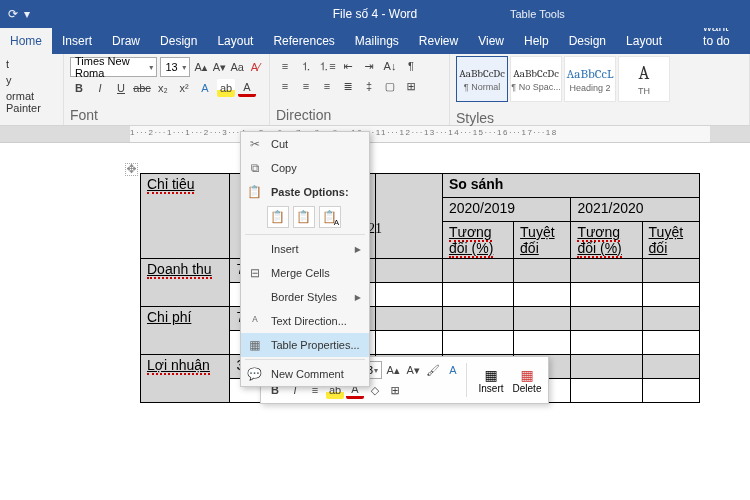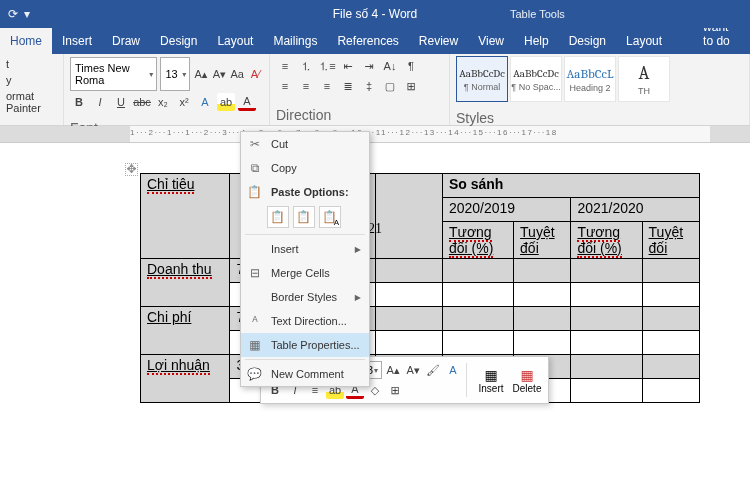--- a/index.html
+++ b/index.html
@@ -15,21 +15,21 @@
 .tab { padding: 16px 10px 6px; font-size: 12px; cursor: pointer; }
 .tab.active { background: #f3f3f3; color: #2b579a; }
 .tab.tell { margin-left: 12px; display: flex; align-items: center; gap: 6px; }
 .bulb { width: 12px; height: 12px; background: #ffeb3b; border-radius: 50%; display: inline-block; }
 
 .ribbon { background: #f3f3f3; border-bottom: 1px solid #d4d4d4; height: 72px; display: flex; }
 .group { border-right: 1px solid #e1e1e1; padding: 2px 6px 0; display: flex; flex-direction: column; justify-content: space-between; }
 .group-label { font-size: 14px; color: #666; text-align: left; padding-bottom: 2px; position: relative; margin-top: 8px; }
 .row { display: flex; align-items: center; gap: 3px; padding: 1px 0; }
 .btn { width: 18px; height: 18px; display: flex; align-items: center; justify-content: center; font-size: 11px; color: #444; border-radius: 2px; }
-.sel { border: 1px solid #ababab; background: #fff; height: 34px; font-size: 11px; padding: 0 14px 0 4px; display: flex; align-items: center; position: relative; }
+.sel { border: 1px solid #ababab; background: #fff; height: 20px; font-size: 11px; padding: 0 14px 0 4px; display: flex; align-items: center; position: relative; }
 .sel::after { content: "▾"; position: absolute; right: 3px; font-size: 8px; color: #666; }
 .fontsel { width: 100px; }
 .sizesel { width: 30px; }
 
 .clipcol .row span { font-size: 11px; color: #333; padding: 1px 0; }
 
 .styles { display: flex; gap: 2px; }
 .stylebox { width: 52px; height: 46px; border: 1px solid #e6e6e6; background: #fff; display: flex; flex-direction: column; align-items: center; justify-content: center; font-size: 9px; color: #666; }
 .stylebox.sel2 { border: 1px solid #2b579a; background: #eaf1fb; }
 .stylebox .preview { font-family: Cambria, serif; color: #333; margin-bottom: 2px; }
@@ -79,22 +79,22 @@
   <div class="title">File số 4 - Word</div>
   <div class="tooltitle">Table Tools</div>
 </div>
 
 <div class="tabs">
   <div class="tab active">Home</div>
   <div class="tab">Insert</div>
   <div class="tab">Draw</div>
   <div class="tab">Design</div>
   <div class="tab">Layout</div>
+  <div class="tab">References</div>
   <div class="tab">Mailings</div>
-  <div class="tab">References</div>
   <div class="tab">Review</div>
   <div class="tab">View</div>
   <div class="tab">Help</div>
   <div class="tab">Design</div>
   <div class="tab">Layout</div>
   <div class="tab tell">
       <span class="bulb"></span>
       <span>Tell me what you want to do</span>
     </div>
 </div>

